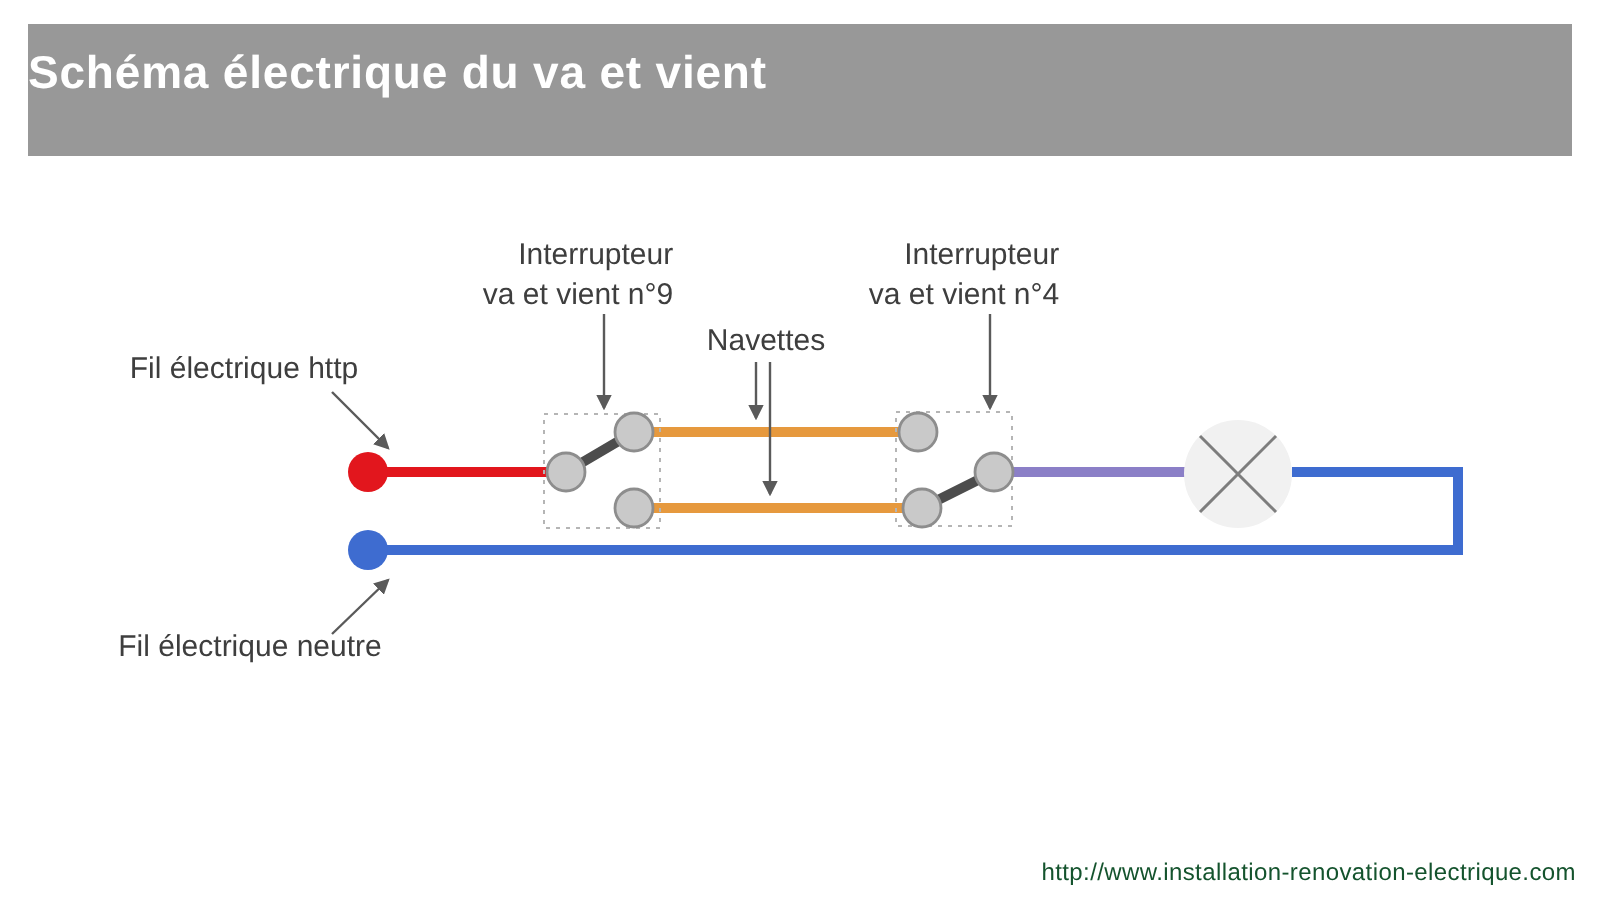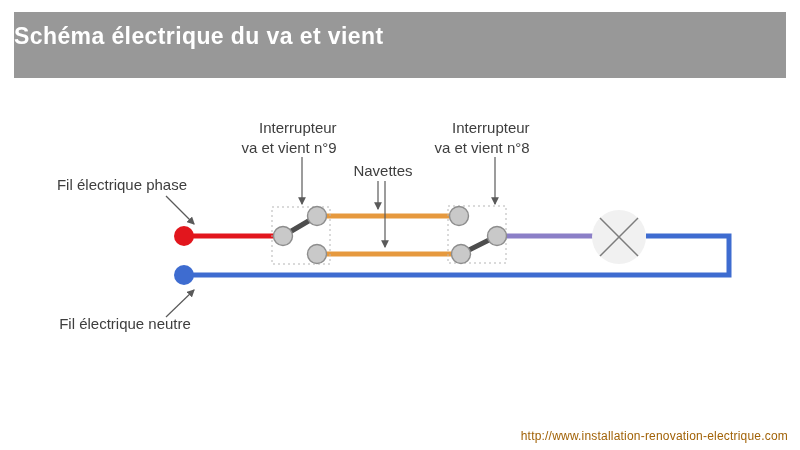--- a/index.html
+++ b/index.html
@@ -24,21 +24,21 @@
   .lbl-phase{left:122px;top:185px;}
   .lbl-neutral{left:125px;top:324px;}
   .lbl-sw1{left:289px;top:138px;}
   .lbl-sw2{left:482px;top:138px;}
   .lbl-shuttles{left:383px;top:171px;}
   .lbl-light{left:620px;top:199px;}
   .diagram-label span{display:block;}
   .footer-link{
     position:absolute;right:12px;top:429px;
     font-size:12px;letter-spacing:.2px;
-    color:#a16207;text-decoration:none;
+    color:#14532d;text-decoration:none;
   }
 </style>
 </head>
 <body>
 
 <div class="stage">
 
   <div class="banner">
     <h1 class="banner-title">Schéma électrique du va et vient</h1>
   </div>
@@ -86,32 +86,32 @@
     <g stroke-width="1.2">
       <line x1="166" y1="196" x2="194" y2="224" marker-end="url(#arrowhead)" stroke="#5a5a5a"></line>
       <line x1="166" y1="317" x2="194" y2="290" marker-end="url(#arrowhead)" stroke="#5a5a5a"></line>
       <line x1="302" y1="157" x2="302" y2="204" marker-end="url(#arrowhead)" stroke="#5a5a5a"></line>
       <line x1="495" y1="157" x2="495" y2="204" marker-end="url(#arrowhead)" stroke="#5a5a5a"></line>
       <line x1="378" y1="181" x2="378" y2="209" marker-end="url(#arrowhead)" stroke="#5a5a5a"></line>
       <line x1="385" y1="181" x2="385" y2="247" marker-end="url(#arrowhead)" stroke="#5a5a5a"></line>
     </g>
   </svg>
 
-  <div class="diagram-label lbl-phase">Fil électrique phase</div>
+  <div class="diagram-label lbl-phase">Fil électrique http</div>
 
   <div class="diagram-label lbl-neutral">Fil électrique neutre</div>
 
   <div class="diagram-label lbl-sw1">
     <span>Interrupteur</span>
     <span>va et vient n°9</span>
   </div>
 
   <div class="diagram-label lbl-shuttles">Navettes</div>
 
   <div class="diagram-label lbl-sw2">
     <span>Interrupteur</span>
-    <span>va et vient n°8</span>
+    <span>va et vient n°4</span>
   </div>
 
 
   <a class="footer-link" href="#">http://www.installation-renovation-electrique.com</a>
 
 </div>
 
 </body></html>

